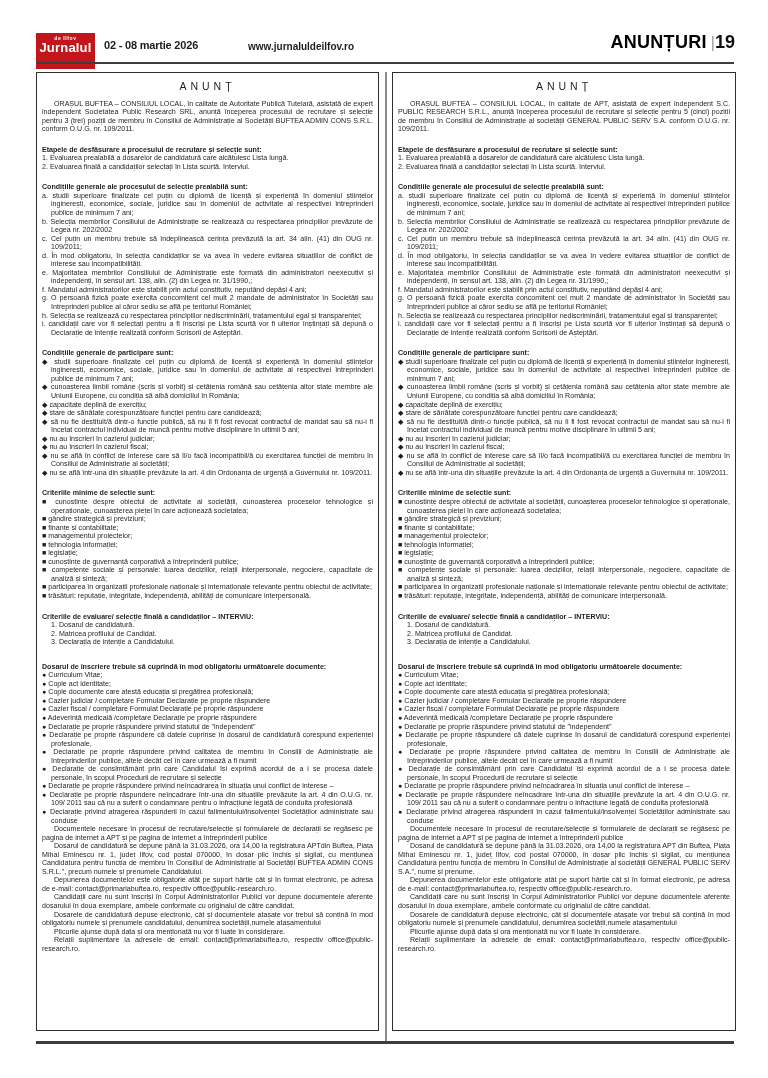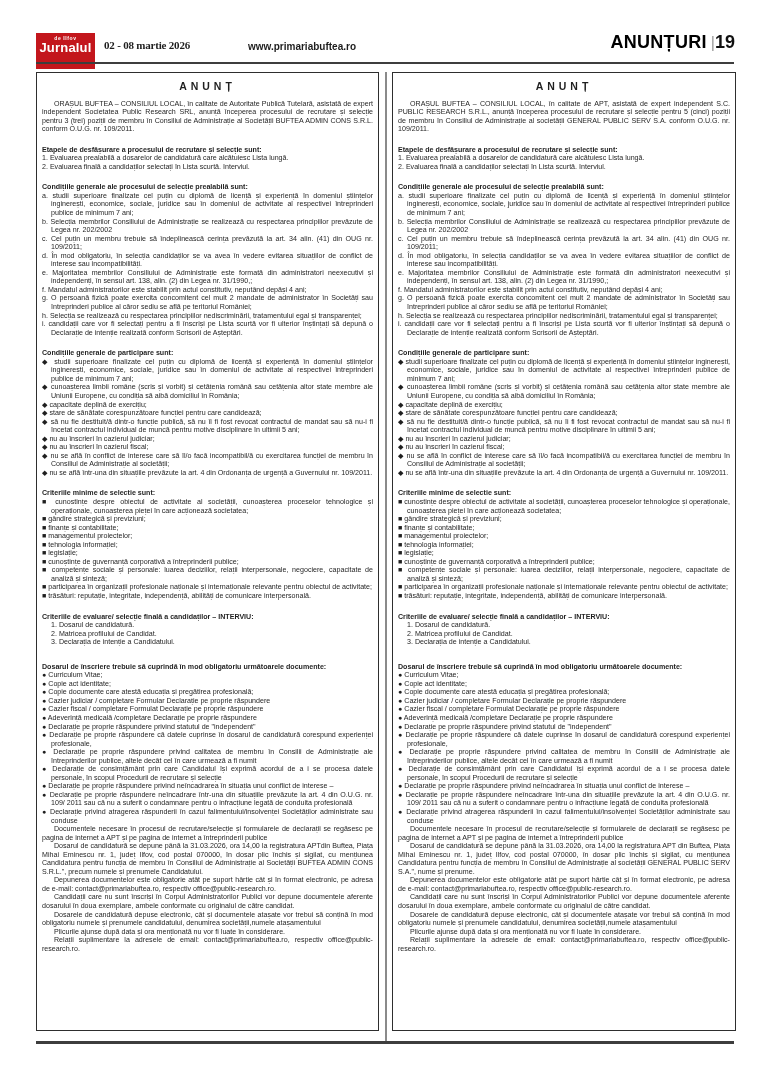--- a/index.html
+++ b/index.html
@@ -4,56 +4,56 @@
 <style>
   html,body{margin:0;padding:0;background:#e9e9e9;}
   .page{position:relative;width:768px;height:1078px;background:#ffffff;
         font-family:"Liberation Sans",sans-serif;overflow:hidden;}
 
   
   .logo{position:absolute;left:36px;top:33px;width:59px;height:36px;
         background:#c3161c;color:#fff;text-align:center;overflow:hidden;}
   .logo-top{display:block;font-size:5px;line-height:6px;margin-top:2px;letter-spacing:.6px;font-weight:bold;}
   .logo-main{display:block;font-size:13px;font-weight:bold;line-height:14px;letter-spacing:.2px;}
-  .date{position:absolute;left:104px;top:39px;font-size:11px;font-weight:bold;color:#1d1d1d;letter-spacing:-.2px;font-family:Liberation Serif, serif;}
+  .date{position:absolute;left:104px;top:39px;font-size:11px;font-weight:bold;color:#1d1d1d;letter-spacing:-.2px;}
   .site{position:absolute;left:248px;top:41px;font-size:10px;font-weight:bold;color:#1d1d1d;}
   .section-tag{position:absolute;right:33px;top:32px;display:flex;align-items:baseline;}
   .anunturi{color:#000000;font-size:18px;font-weight:800;letter-spacing:.3px;}
   .pipe{color:#9a9a9a;font-size:16px;font-weight:400;margin-left:4px;}
   .pagenum{color:#101010;font-size:18px;font-weight:800;}
   .rule{position:absolute;background:#3d3d3d;}
   .rule.top{left:36px;top:62px;width:698px;height:2px;}
   .rule.bottom{left:36px;top:1041px;width:698px;height:3px;}
   .divider{position:absolute;left:385px;top:72px;width:2px;height:969px;background:#8a8a8a;}
 
   
   .col{position:absolute;top:72px;height:959px;border:1px solid #2e2e2e;box-sizing:border-box;
        padding:4px 5px;overflow:hidden;color:#1f1f1f;font-size:7.1px;line-height:8.55px;}
   .col-left{left:36px;width:343px;}
   .col-right{left:392px;width:344px;}
 
-  .a-title{text-align:center;font-weight:bold;font-size:10.5px;letter-spacing:4px;margin:5px 0 9px 0;}
+  .a-title{text-align:center;font-weight:normal;font-size:10.5px;letter-spacing:4px;margin:5px 0 9px 0;}
   .h{font-weight:bold;margin-top:12px;text-align:left;}
   .h.tight{margin-top:16px;}
   .p{text-indent:12px;text-align:justify;}
   .it{padding-left:9px;text-indent:-9px;text-align:justify;}
   .num{padding-left:9px;}
 </style>
 </head>
 <body>
 
 <div class="page">
 
   <div class="logo">
     <span class="logo-top">de Ilfov</span>
     <span class="logo-main">Jurnalul</span>
   </div>
 
   <span class="date">02 - 08 martie 2026</span>
-  <span class="site">www.primariabuftea.ro</span>
+  <span class="site">www.jurnaluldeilfov.ro</span>
 
   <div class="section-tag">
     <span class="anunturi">ANUNȚURI</span>
     <span class="pipe">|</span>
     <span class="pagenum">19</span>
   </div>
 
   <div class="rule top"></div>
 
   <section class="col col-left" id="col0">

